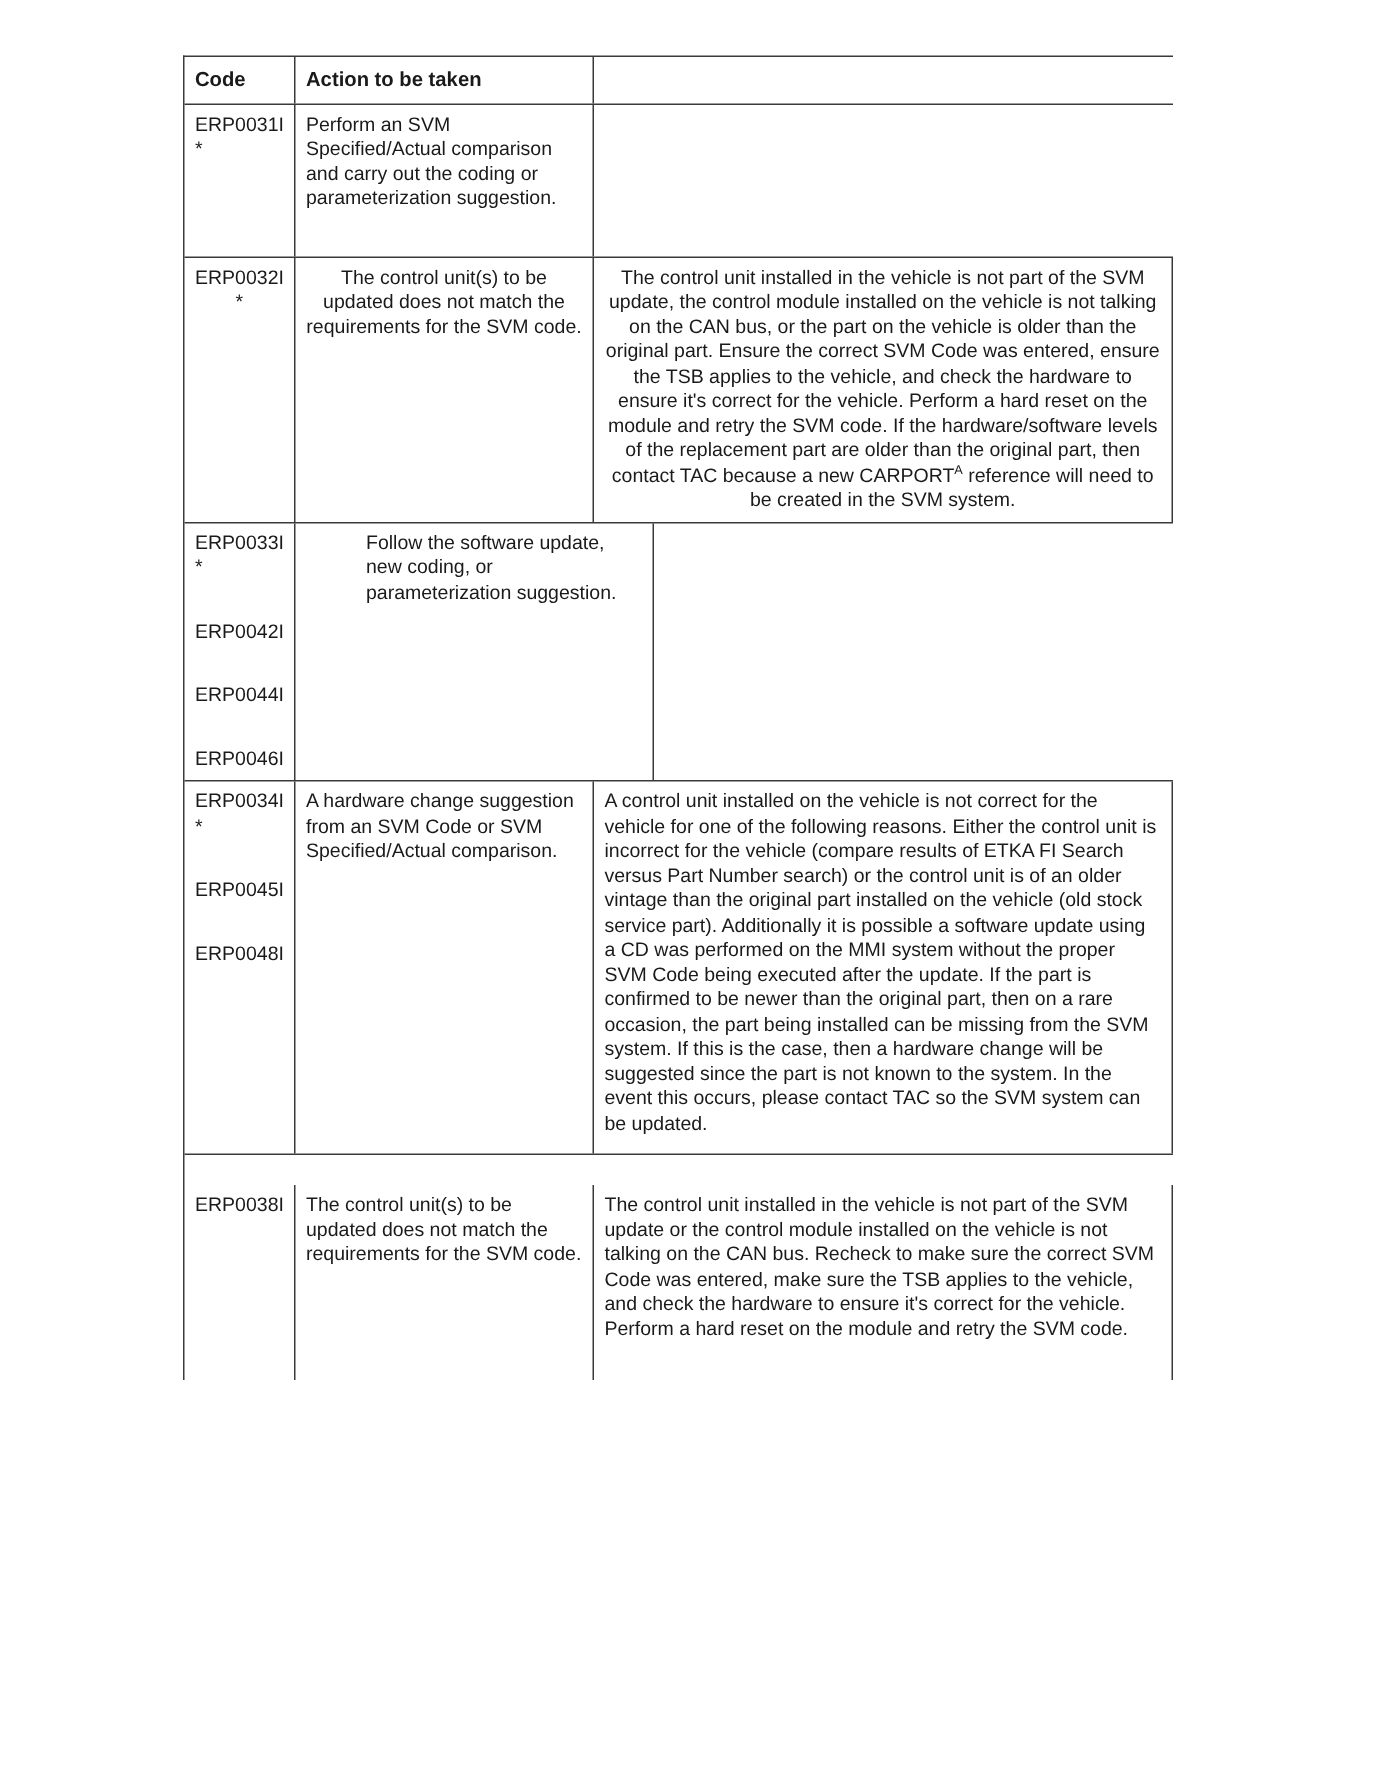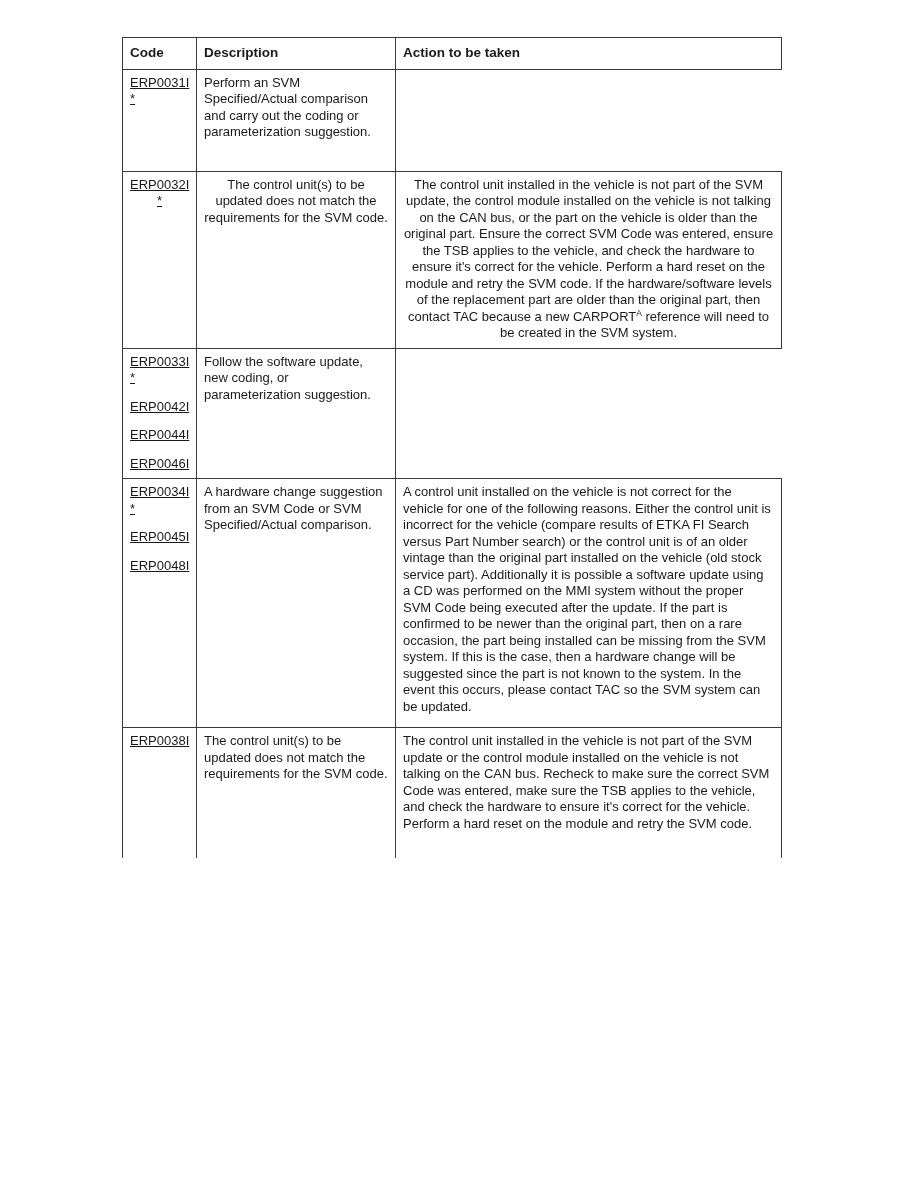--- a/index.html
+++ b/index.html
@@ -48,41 +48,40 @@
   .t-header .t-cell {
     font-weight: bold;
     font-size: 13.5px;
     padding-top: 7px;
     padding-bottom: 7px;
   }
 
   .t-header { min-height: 30px; }
   #table-body .t-row:nth-child(1) { min-height: 102px; }
   #table-body .t-row:nth-child(2) { min-height: 177px; text-align: center; }
-  #table-body .t-row:nth-child(3) { min-height: 113px; }
+  #table-body .t-row:nth-child(3) { min-height: 113px; gap: 40px; }
   #table-body .t-row:nth-child(4) { min-height: 249px; }
-  #table-body .t-row:nth-child(5) { min-height: 130px; }
+  #table-body .t-row:nth-child(5) { min-height: 130px; margin-top: 20px; }
 
-  .code-line { white-space: nowrap; text-decoration: underline; }
-  .code-line.gap { margin-top: 12px; }
+  .code-line { white-space: nowrap; }
+  .code-line.gap { margin-top: 26px; }
 
   .c-action sup, .c-action .sup {
     font-size: 8.5px;
     line-height: 0;
     vertical-align: super;
   }
 </style>
 </head>
 <body>
 
 <div class="doc-page">
   <div class="svm-table">
     <div class="t-row t-header">
       <div class="t-cell c-code">Code</div>
-      <div class="t-cell c-desc">Description</div>
       <div class="t-cell c-action">Action to be taken</div>
     </div>
     <div id="table-body">
         <div class="t-row">
           <div class="t-cell c-code">
             <div class="code-line">ERP0031I</div>
             <div class="code-line">*</div>
           </div>
           <div class="t-cell c-action"><span>Perform an SVM Specified/Actual comparison and carry out the coding or parameterization suggestion.</span></div>
         </div>

